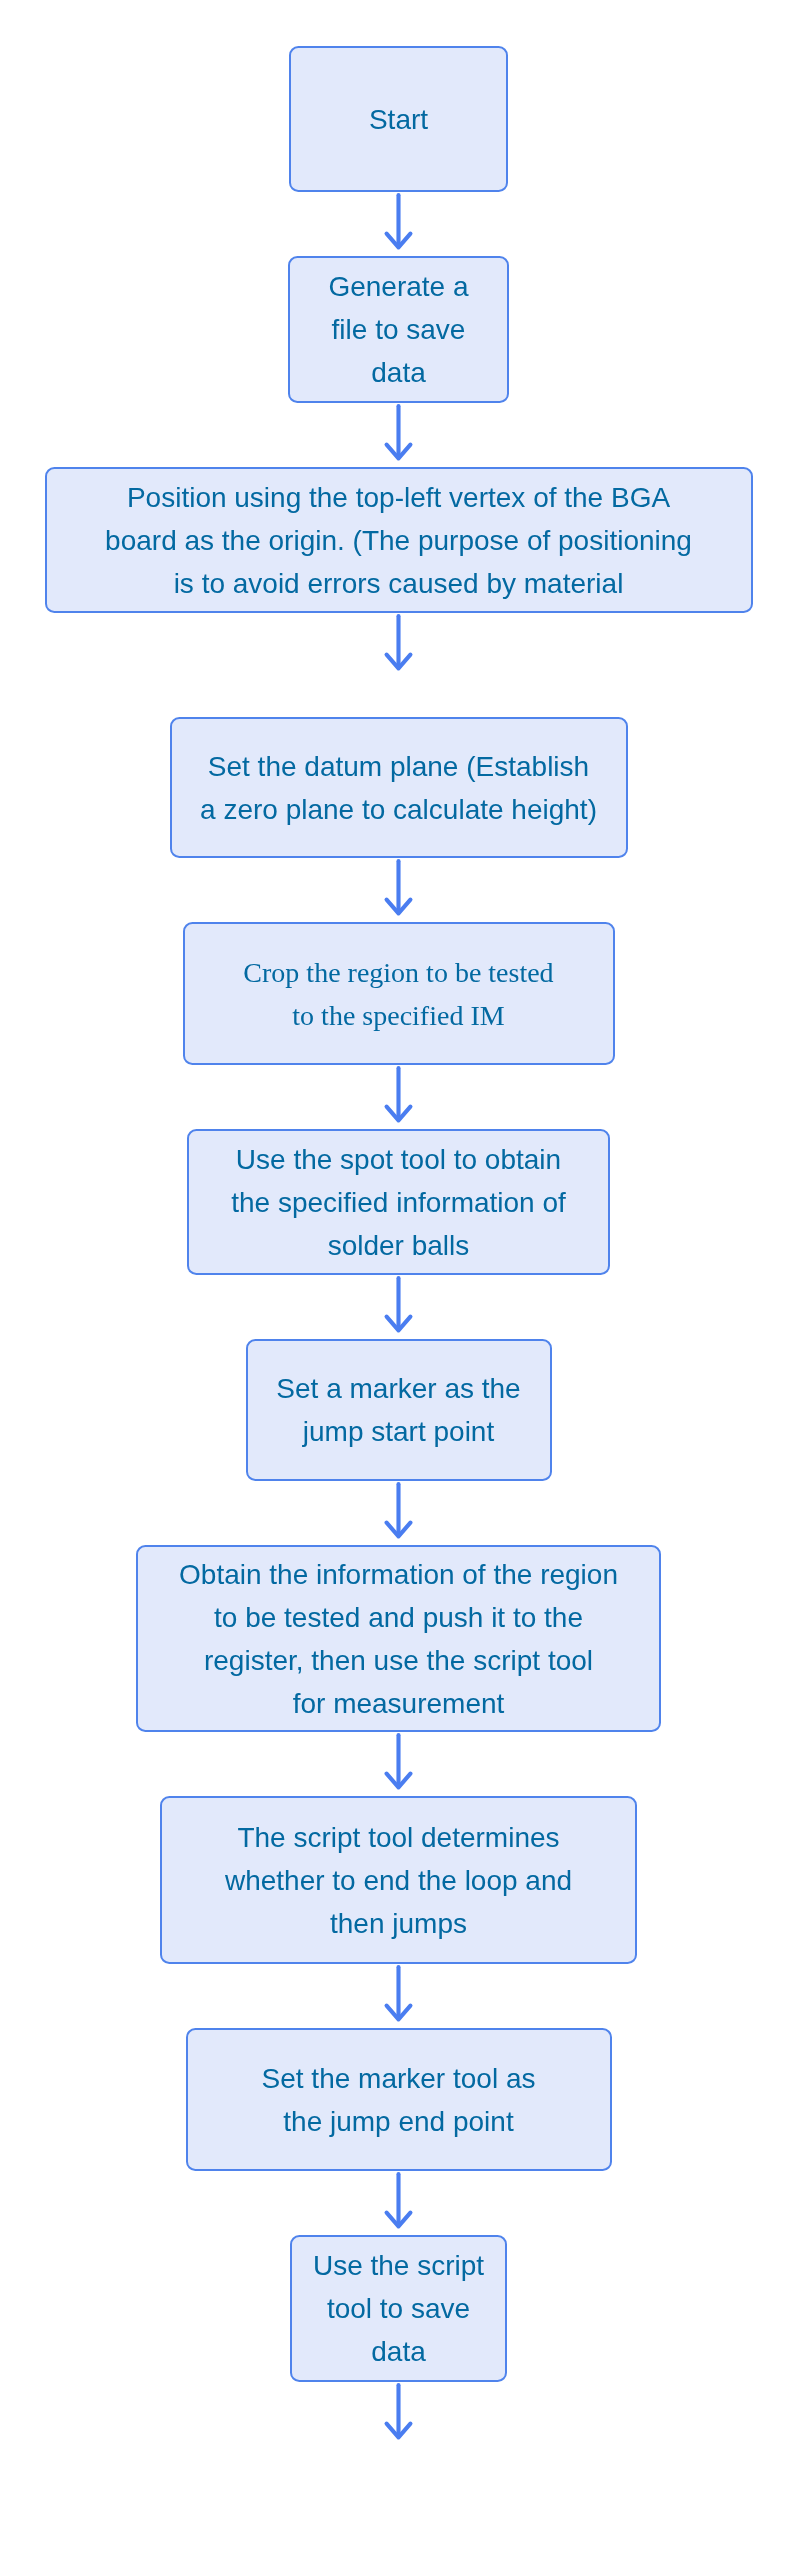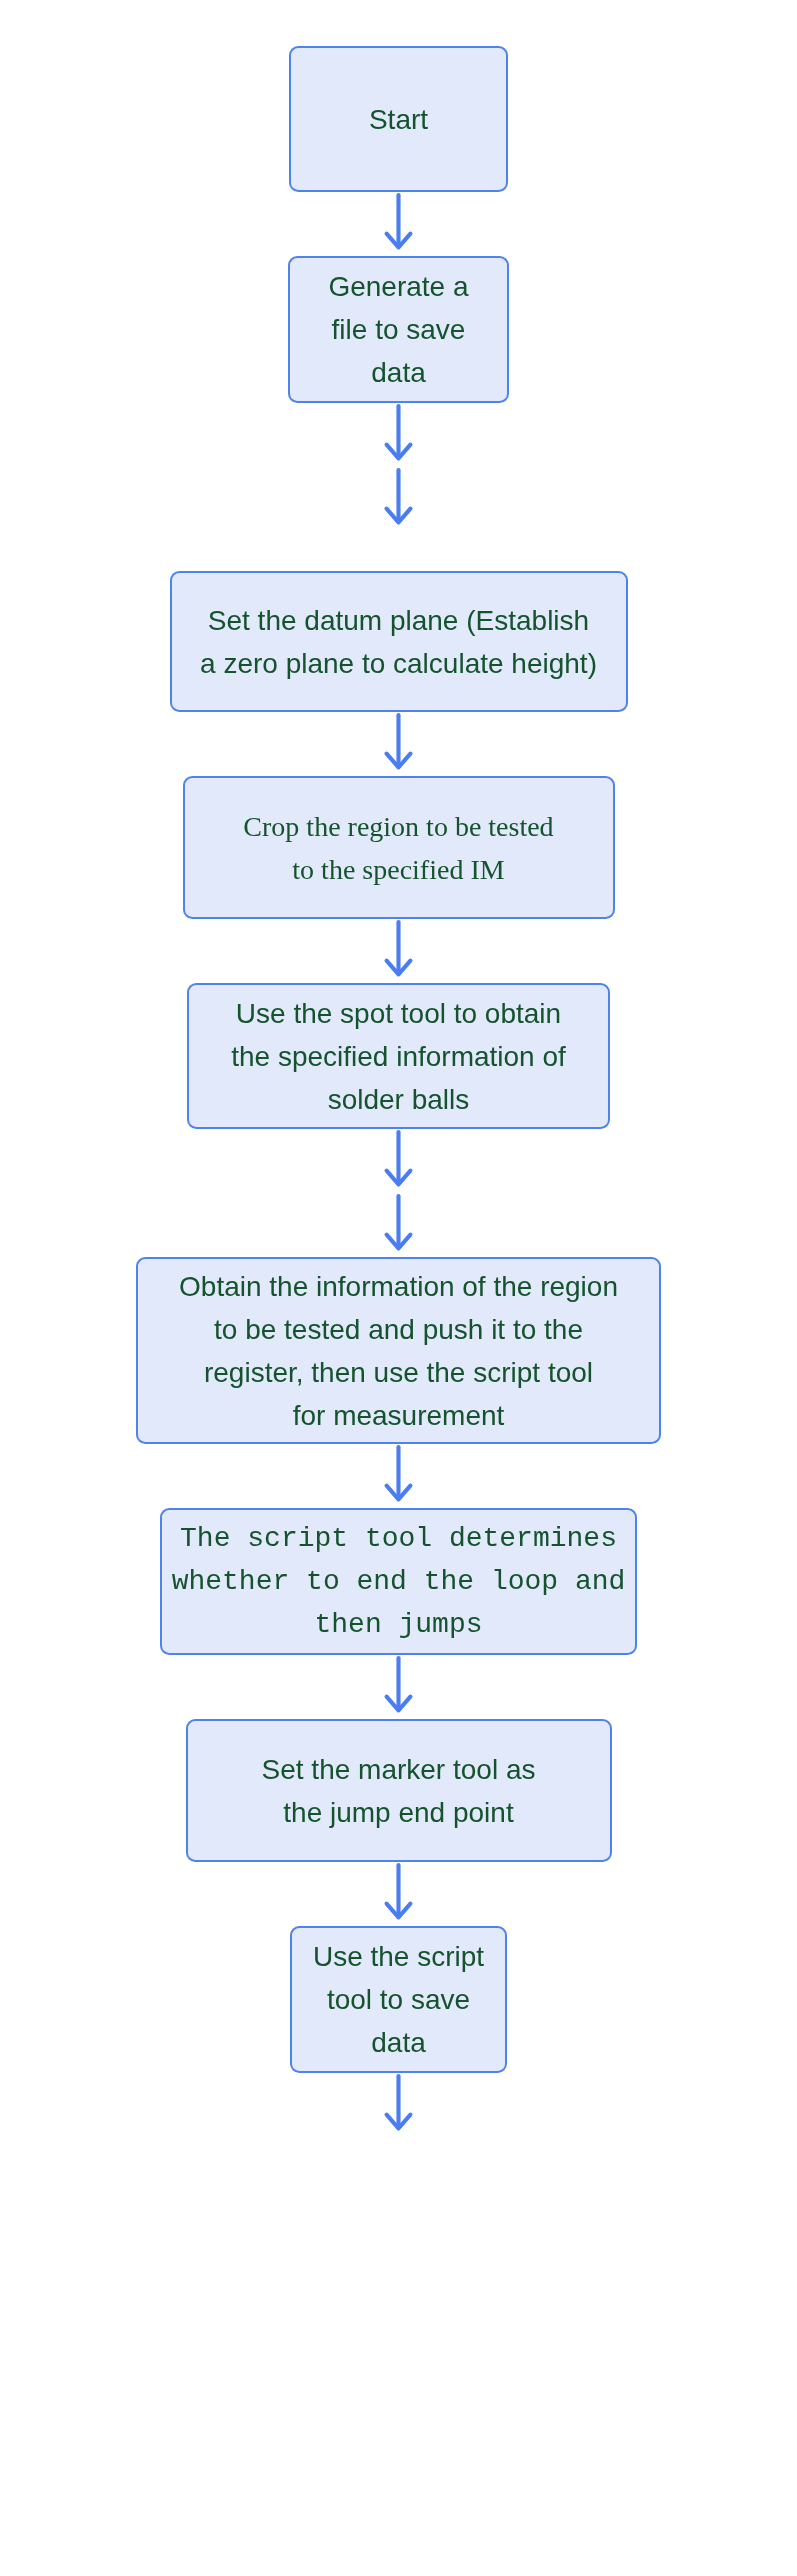--- a/index.html
+++ b/index.html
@@ -24,21 +24,21 @@
   }
   .node {
     box-sizing: border-box;
     background: #e2e9fb;
     border: 2.8px solid #4f83ec;
     border-radius: 9.3px;
     display: flex;
     align-items: center;
     justify-content: center;
     text-align: center;
-    color: #14532d;
+    color: #0369a1;
     font-size: 28px;
     line-height: 43px;
     white-space: pre-line;
     flex: 0 0 auto;
     padding: 0 9.3px;
   }
   .arrow {
     flex: 0 0 auto;
     width: 33px;
     height: 64px;
@@ -48,21 +48,21 @@
 
   
   .n0  { width: 219px; height: 146px; }
   .n1  { width: 221px; height: 147px; }
   .n2  { width: 708px; height: 146px; }
   .n3  { width: 458px; height: 141px; margin-top: 40px; }
   .n4  { width: 432px; height: 143px; font-family: Liberation Serif, serif; }
   .n5  { width: 423px; height: 146px; }
   .n6  { width: 306px; height: 142px; }
   .n7  { width: 525px; height: 187px; }
-  .n8  { width: 477px; height: 147px; font-family: Liberation Mono, monospace; }
+  .n8  { width: 477px; height: 168px; }
   .n9  { width: 426px; height: 143px; }
   .n10 { width: 217px; height: 147px; }
   .n11 { width: 436px; height: 147px; }
 </style>
 </head>
 <body>
 
 <div class="canvas">
 
   <div class="node n0">Start</div>
@@ -78,20 +78,23 @@
 file to save
 data</div>
 
   <div class="arrow">
       <svg viewBox="0 0 36 69" xmlns="http://www.w3.org/2000/svg">
         <line x1="18" y1="3" x2="18" y2="56" stroke="#4a7df0" stroke-width="4.5" stroke-linecap="round"></line>
         <polyline points="5,45 18,60 31,45" fill="none" stroke="#4a7df0" stroke-width="4.5" stroke-linecap="round" stroke-linejoin="round"></polyline>
       </svg>
     </div>
 
+  <div class="node n2">Position using the top-left vertex of the BGA
+board as the origin. (The purpose of positioning
+is to avoid errors caused by material</div>
 
   <div class="arrow">
       <svg viewBox="0 0 36 69" xmlns="http://www.w3.org/2000/svg">
         <line x1="18" y1="3" x2="18" y2="56" stroke="#4a7df0" stroke-width="4.5" stroke-linecap="round"></line>
         <polyline points="5,45 18,60 31,45" fill="none" stroke="#4a7df0" stroke-width="4.5" stroke-linecap="round" stroke-linejoin="round"></polyline>
       </svg>
     </div>
 
   <div class="node n3">Set the datum plane (Establish
 a zero plane to calculate height)</div>
@@ -117,20 +120,22 @@
 the specified information of
 solder balls</div>
 
   <div class="arrow">
       <svg viewBox="0 0 36 69" xmlns="http://www.w3.org/2000/svg">
         <line x1="18" y1="3" x2="18" y2="56" stroke="#4a7df0" stroke-width="4.5" stroke-linecap="round"></line>
         <polyline points="5,45 18,60 31,45" fill="none" stroke="#4a7df0" stroke-width="4.5" stroke-linecap="round" stroke-linejoin="round"></polyline>
       </svg>
     </div>
 
+  <div class="node n6">Set a marker as the
+jump start point</div>
 
   <div class="arrow">
       <svg viewBox="0 0 36 69" xmlns="http://www.w3.org/2000/svg">
         <line x1="18" y1="3" x2="18" y2="56" stroke="#4a7df0" stroke-width="4.5" stroke-linecap="round"></line>
         <polyline points="5,45 18,60 31,45" fill="none" stroke="#4a7df0" stroke-width="4.5" stroke-linecap="round" stroke-linejoin="round"></polyline>
       </svg>
     </div>
 
   <div class="node n7">Obtain the information of the region
 to be tested and push it to the

